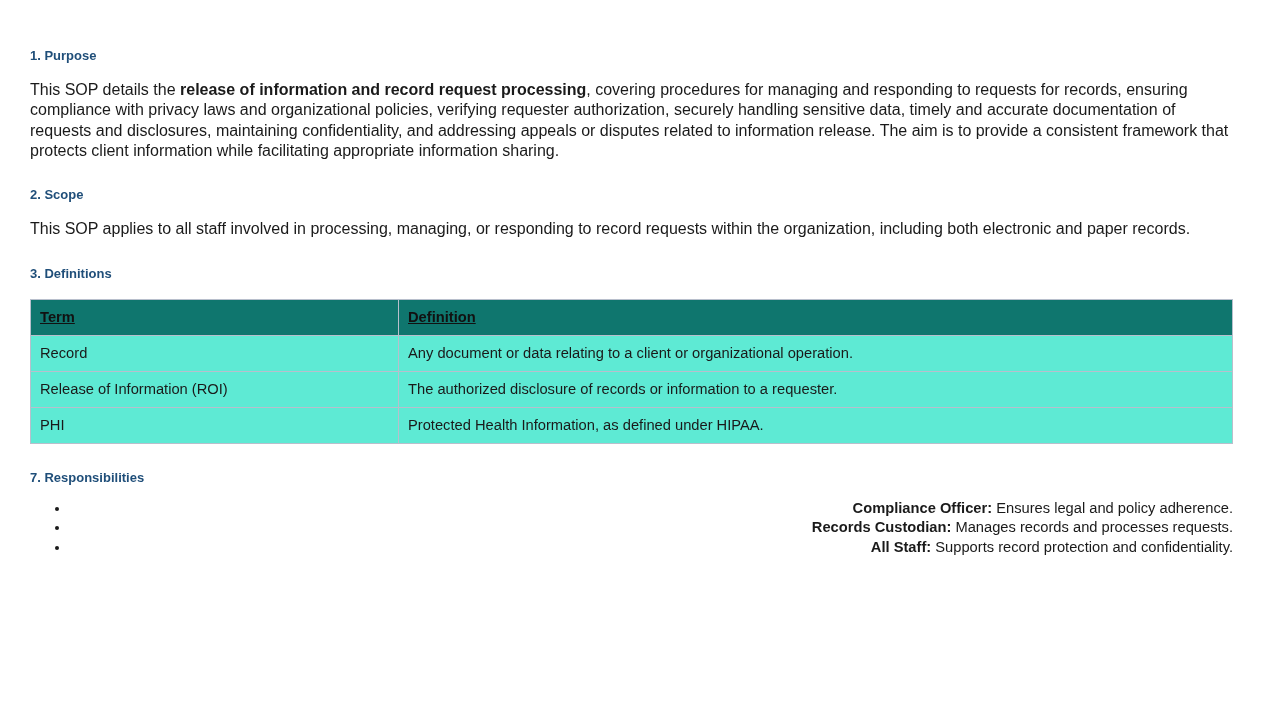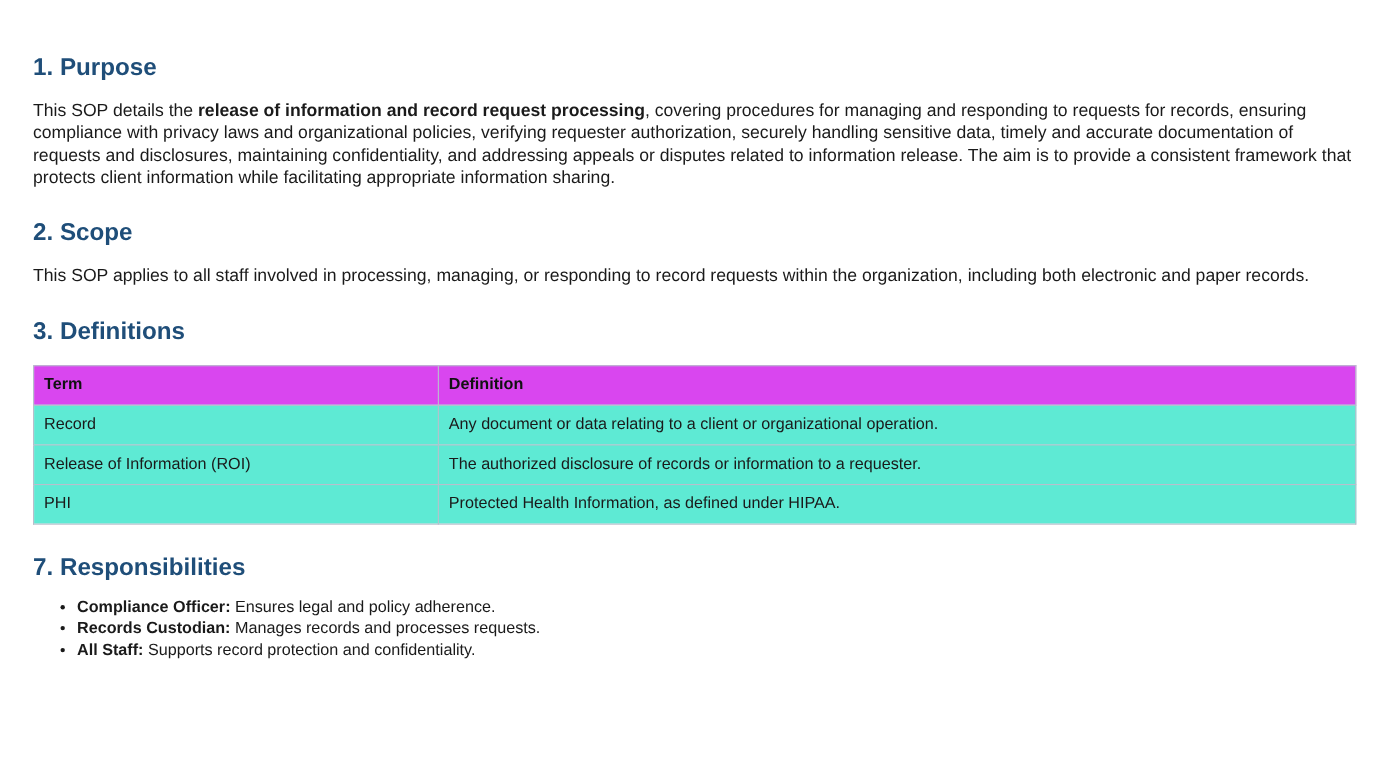--- a/index.html
+++ b/index.html
@@ -23,21 +23,21 @@
     color: #1f4e79;
     font-size: 27.5px;
     line-height: 1.38;
     font-weight: bold;
     margin: 0 0 0 0;
     letter-spacing: -0.1px;
     max-width: 1140px;
   }
   h2.section-heading {
     color: #1f4e79;
-    font-size: 22px;
+    font-size: 13px;
     font-weight: bold;
     margin: 26px 0 0 0;
   }
   p.body-text {
     font-size: 16px;
     line-height: 1.27;
     margin: 17px 0 0 0;
     color: #1a1a1a;
     text-align: left;
   }
@@ -51,38 +51,40 @@
     table-layout: fixed;
   }
   table.def-table th,
   table.def-table td {
     border: 1px solid #b8bfcc;
     padding: 9px 10px 9px 9px;
     text-align: left;
     vertical-align: middle;
   }
   table.def-table thead th {
-    background: #d946ef;
+    background: #0f766e;
     font-weight: bold;
     color: #111111;
     height: 17px;
+    text-decoration: underline;
   }
   table.def-table tbody td {
     background: #5eead4;
     color: #1a1a1a;
     height: 17px;
   }
   table.def-table col.c1 { width: 368px; }
   table.def-table col.c2 { width: 834px; }
 
   ul.resp-list {
     margin: 14px 0 0 0;
     padding-left: 40px;
     font-size: 14.7px;
     line-height: 1.27;
+    text-align: right;
   }
   ul.resp-list li {
     margin: 0 0 1px 0;
   }
   ul.resp-list li b { font-weight: bold; }
 </style>
 </head>
 <body>
 
 <div class="page">

